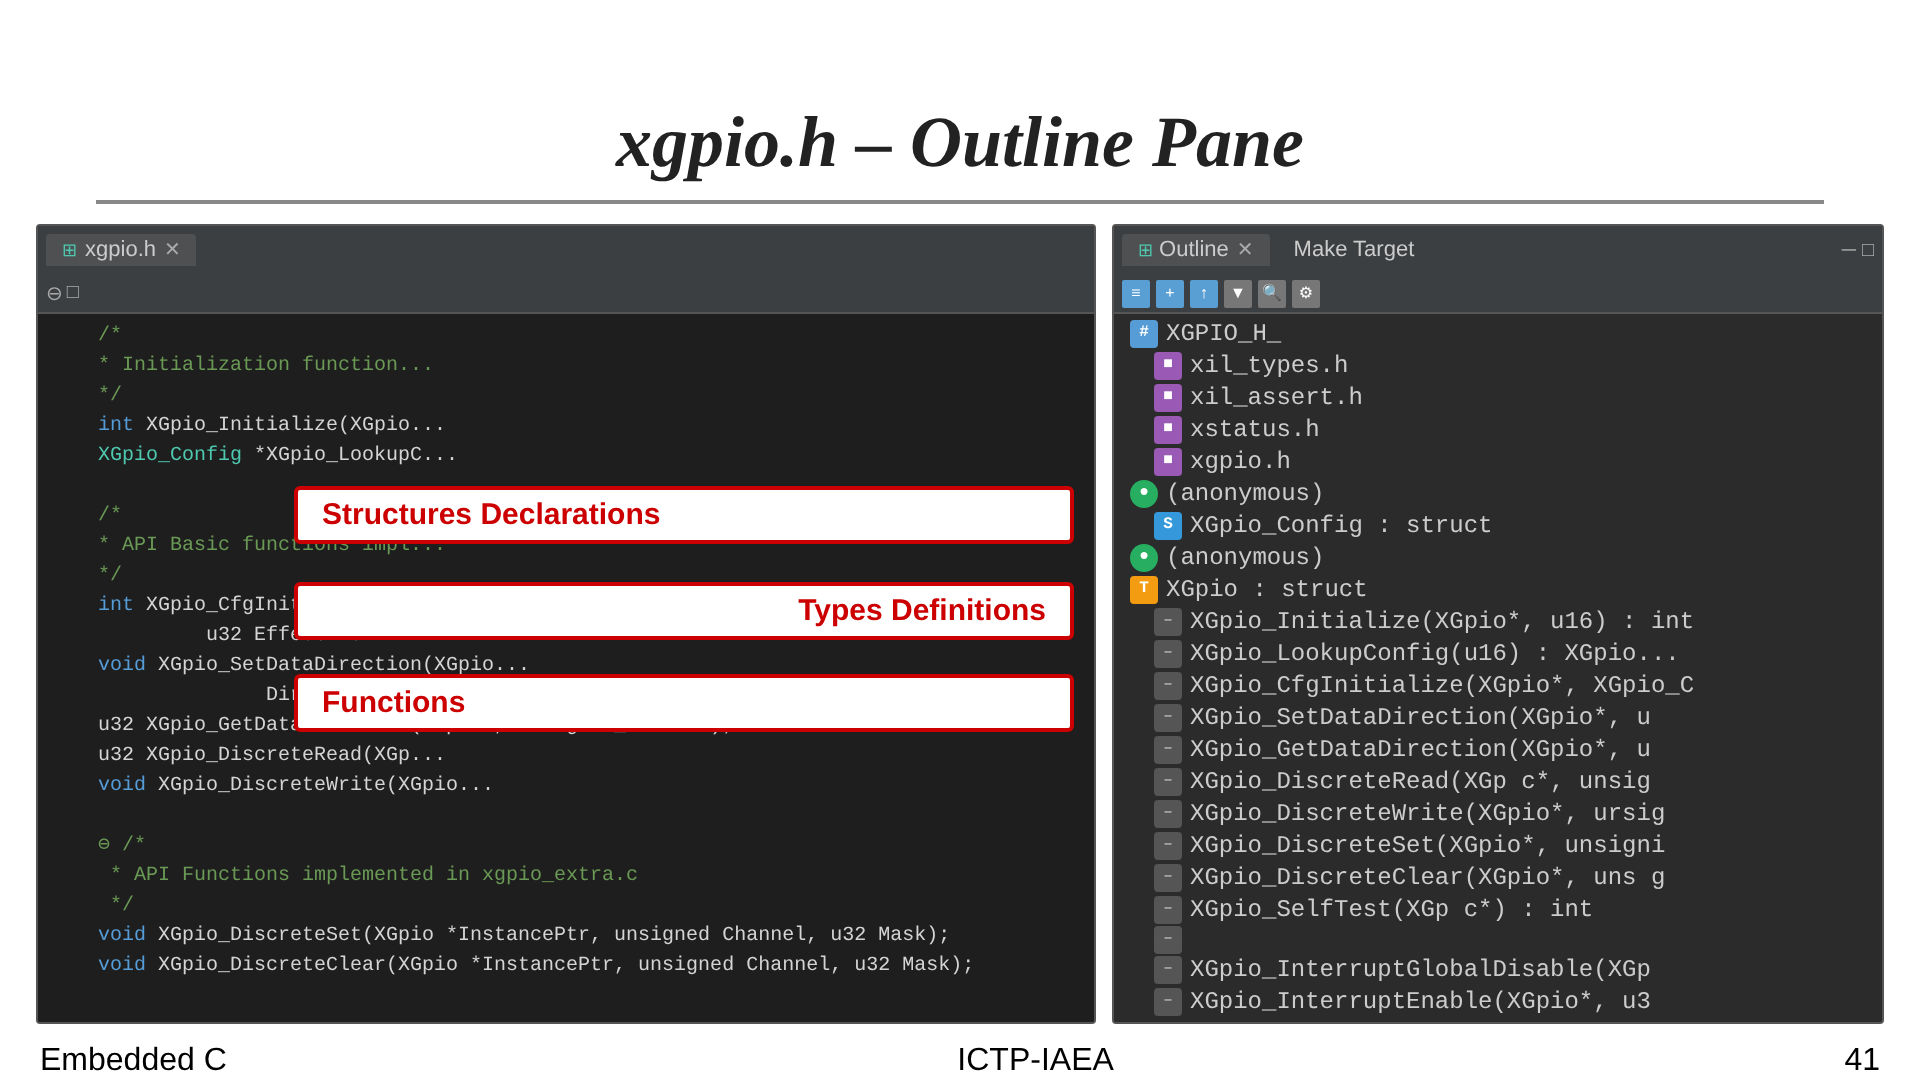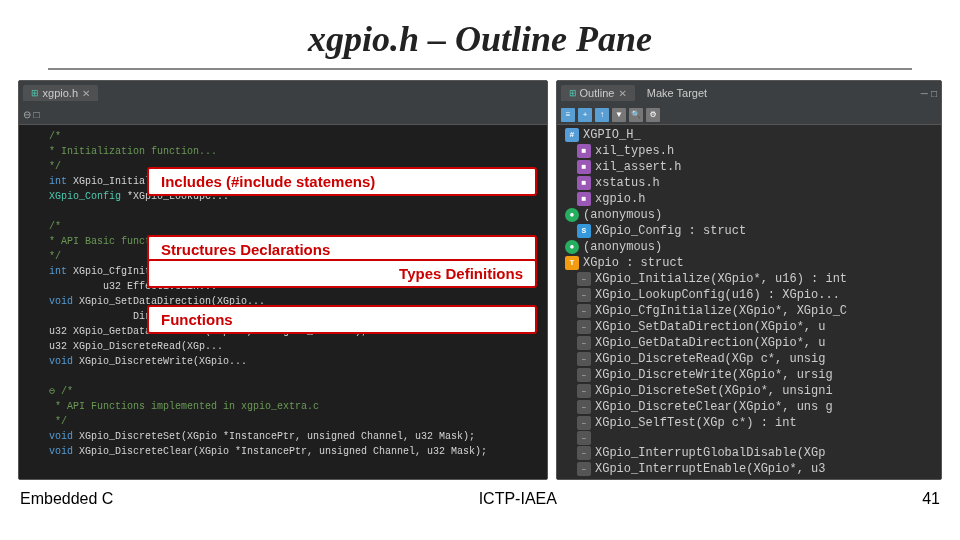--- a/index.html
+++ b/index.html
@@ -15,20 +15,21 @@
 
     
     .page-title {
       text-align: center;
       font-size: 36px;
       font-style: italic;
       font-weight: bold;
       color: #222;
       padding: 18px 0 8px 0;
       font-family: 'Times New Roman', serif;
+      margin-top: 32px;
     }
 
     .title-underline {
       width: 90%;
       margin: 0 auto 10px auto;
       border: none;
       border-top: 2px solid #888;
     }
 
     
@@ -372,22 +373,21 @@
       <div class="code-line">
         <span class="ln"></span>
         <span class="code-keyword">void</span>
         <span class="code-normal">&nbsp;XGpio_DiscreteClear(XGpio *InstancePtr, unsigned Channel, u32 Mask);</span>
       </div>
     </div>
     <div class="scrollbar-h">
       
     </div>
 
-    <div class="annotation-box" style="top: 86px; left: 128px; right: 10px;">Includes (#include statemens)</div>
-    <div class="annotation-box" style="top: 130px; left: 128px; right: 10px; color:#cc0000; border-color:#cc0000; font-size:15px;margin-top:24px;">Structures Declarations</div>
+    <div class="annotation-box" style="top: 130px; left: 128px; right: 10px; color:#cc0000; border-color:#cc0000; font-size:15px;">Structures Declarations</div>
     <div class="annotation-box" style="top: 178px; left: 128px; right: 10px; text-align: right;">Types Definitions</div>
     <div class="annotation-box" style="top: 224px; left: 128px; right: 10px;">Functions</div>
   </div>
 
   <div class="outline-pane">
     <div class="outline-tab-bar">
       <div class="outline-tab">
         <span style="font-size:9px;color:#4ec9b0;margin-right:3px;">⊞</span>
         <span>Outline</span>
         <span style="color:#aaa;font-size:10px;margin-left:4px;">✕</span>

